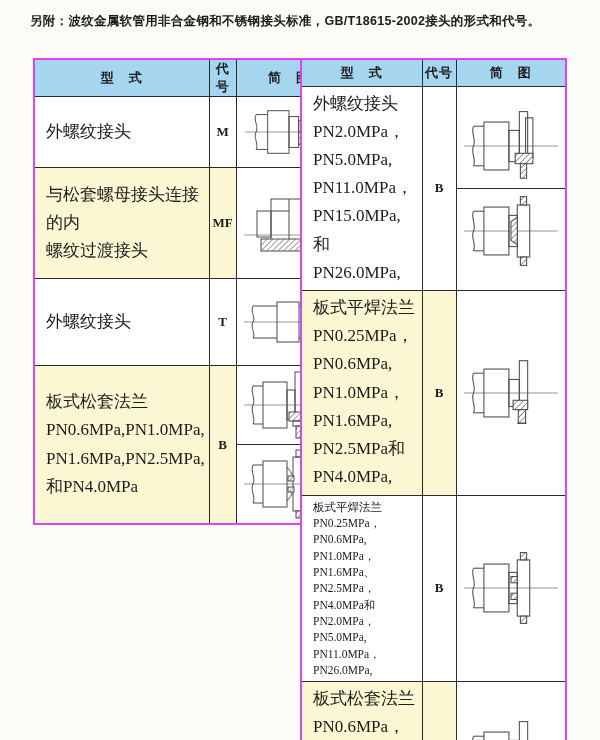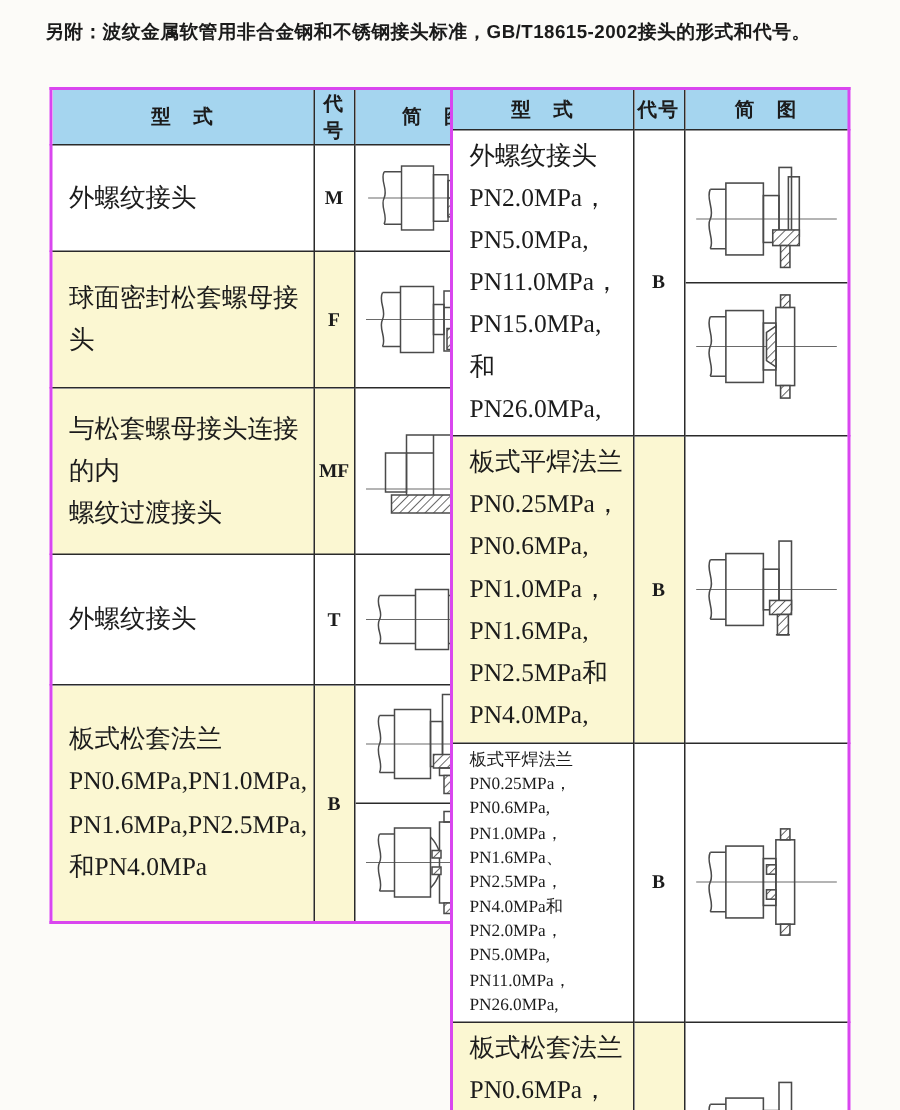--- a/index.html
+++ b/index.html
@@ -97,39 +97,20 @@
         <rect x="26" y="10" width="22" height="44"></rect>
         <rect x="48" y="16" width="10" height="32"></rect>
         <rect x="58" y="20" width="22" height="24"></rect>
         <line x1="64" y1="20" x2="64" y2="44"></line>
             <line x1="72" y1="20" x2="72" y2="44"></line>
         <rect class="h" x="58" y="32" width="22" height="13"></rect>
       </svg>
     </td>
   </tr>
 
-  <tr style="height:91px">
-    <td class="type-cell hl">
-          <span class="type-text">球面密封松套螺母接头</span>
-        </td>
-    <td class="code-cell hl">F</td>
-    <td class="diagram-cell">
-      <svg class="dg" width="96" height="66" viewBox="0 0 96 64">
-        <line class="cl" x1="3" y1="32" x2="93" y2="32"></line>
-        <path d="M14 14 C11 20 17 26 14 32 C11 38 17 44 14 50"></path>
-        <line x1="14" y1="14" x2="26" y2="14"></line>
-            <line x1="14" y1="50" x2="26" y2="50"></line>
-        <rect x="26" y="10" width="22" height="44"></rect>
-        <rect x="48" y="22" width="7" height="20"></rect>
-        <rect x="55" y="13" width="22" height="40"></rect>
-        <line x1="55" y1="24" x2="77" y2="24"></line>
-        <rect class="h" x="57" y="38" width="20" height="14"></rect>
-      </svg>
-    </td>
-  </tr>
 
 
   <tr style="height:111px">
     <td class="type-cell hl">
           <span class="type-text">与松套螺母接头连接的内
 螺纹过渡接头</span>
         </td>
     <td class="code-cell hl">MF</td>
     <td class="diagram-cell">
       <svg class="dg" width="96" height="70" viewBox="0 0 96 64">

